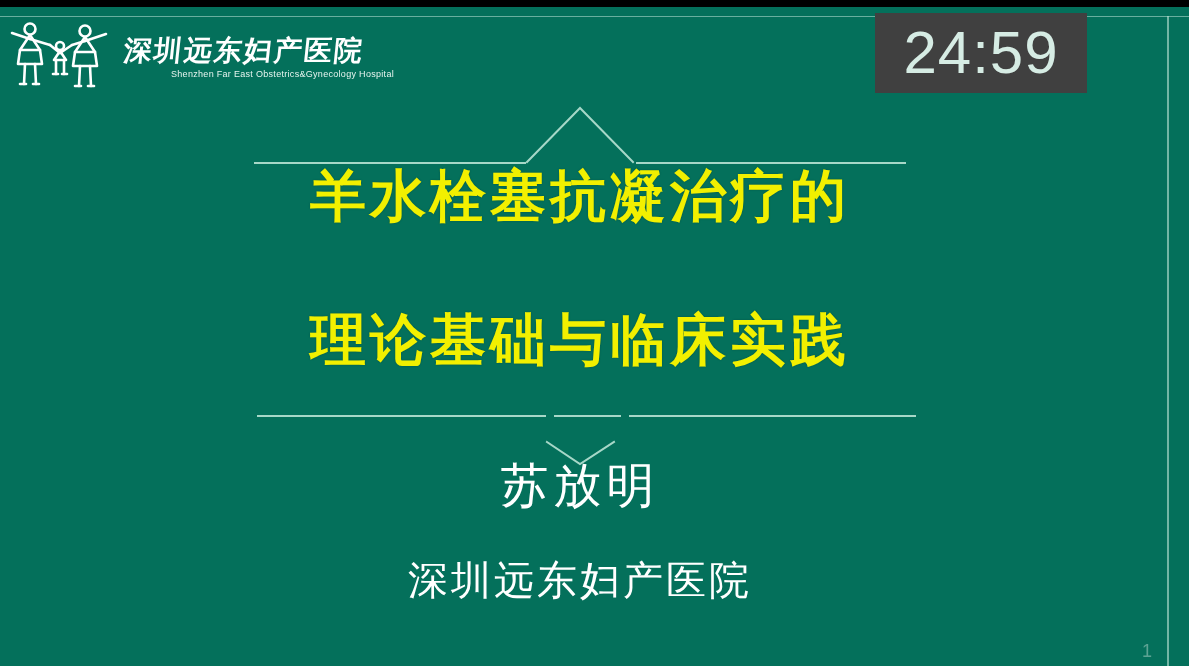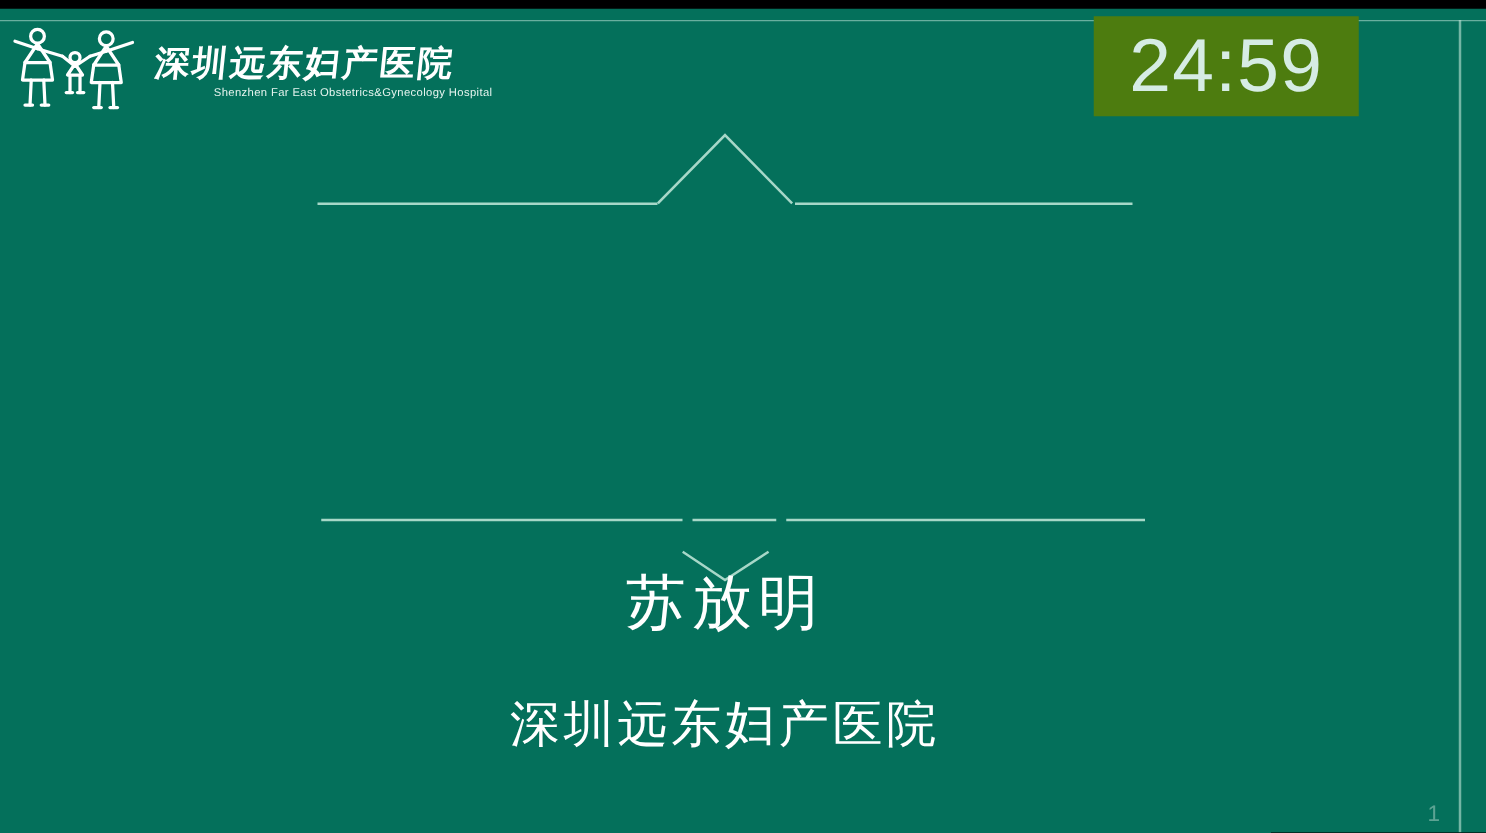--- a/index.html
+++ b/index.html
@@ -94,21 +94,21 @@
     margin-left: 47px;
   }
 
   
   .timer-badge {
     position: absolute;
     top: 13px;
     left: 875px;
     width: 212px;
     height: 80px;
-    background: #4d7c0f;
+    background: #404040;
     display: flex;
     align-items: center;
     justify-content: center;
     z-index: 30;
   }
   .timer-value {
     color: #d6ece4;
     font-size: 60px;
     line-height: 1;
     font-weight: 400;
@@ -153,21 +153,21 @@
     position: absolute;
     top: 462px;
     left: 0;
     width: 1160px;
     text-align: center;
     color: #ffffff;
     font-size: 48px;
     line-height: 1;
     font-weight: 400;
     letter-spacing: 5px;
-    font-family: Liberation Mono, monospace;
+    font-family: Liberation Sans, sans-serif;
     z-index: 8;
   }
   .presenter-org {
     position: absolute;
     top: 560px;
     left: 0;
     width: 1160px;
     text-align: center;
     color: #ffffff;
     font-size: 40px;
@@ -249,20 +249,24 @@
   <div class="ornament ornament-top">
     <svg width="1189" height="70" viewBox="0 0 1189 70" xmlns="http://www.w3.org/2000/svg">
       <g fill="none" stroke="#b9e3d4" stroke-width="2" stroke-linecap="square" opacity="0.9">
         <path d="M527 62 L580 8 L633 62"></path>
         <path d="M255 63 L525 63"></path>
         <path d="M637 63 L905 63"></path>
       </g>
     </svg>
   </div>
 
+  <div class="title-block">
+    <div class="title-line first">羊水栓塞抗凝治疗的</div>
+    <div class="title-line second">理论基础与临床实践</div>
+  </div>
 
   <div class="ornament ornament-bottom">
     <svg width="1189" height="70" viewBox="0 0 1189 70" xmlns="http://www.w3.org/2000/svg">
       <g fill="none" stroke="#b9e3d4" stroke-width="2" stroke-linecap="square" opacity="0.9">
         <path d="M258 16 L545 16"></path>
         <path d="M555 16 L620 16"></path>
         <path d="M630 16 L915 16"></path>
         <path d="M547 42 L580 64 L614 42"></path>
       </g>
     </svg>

